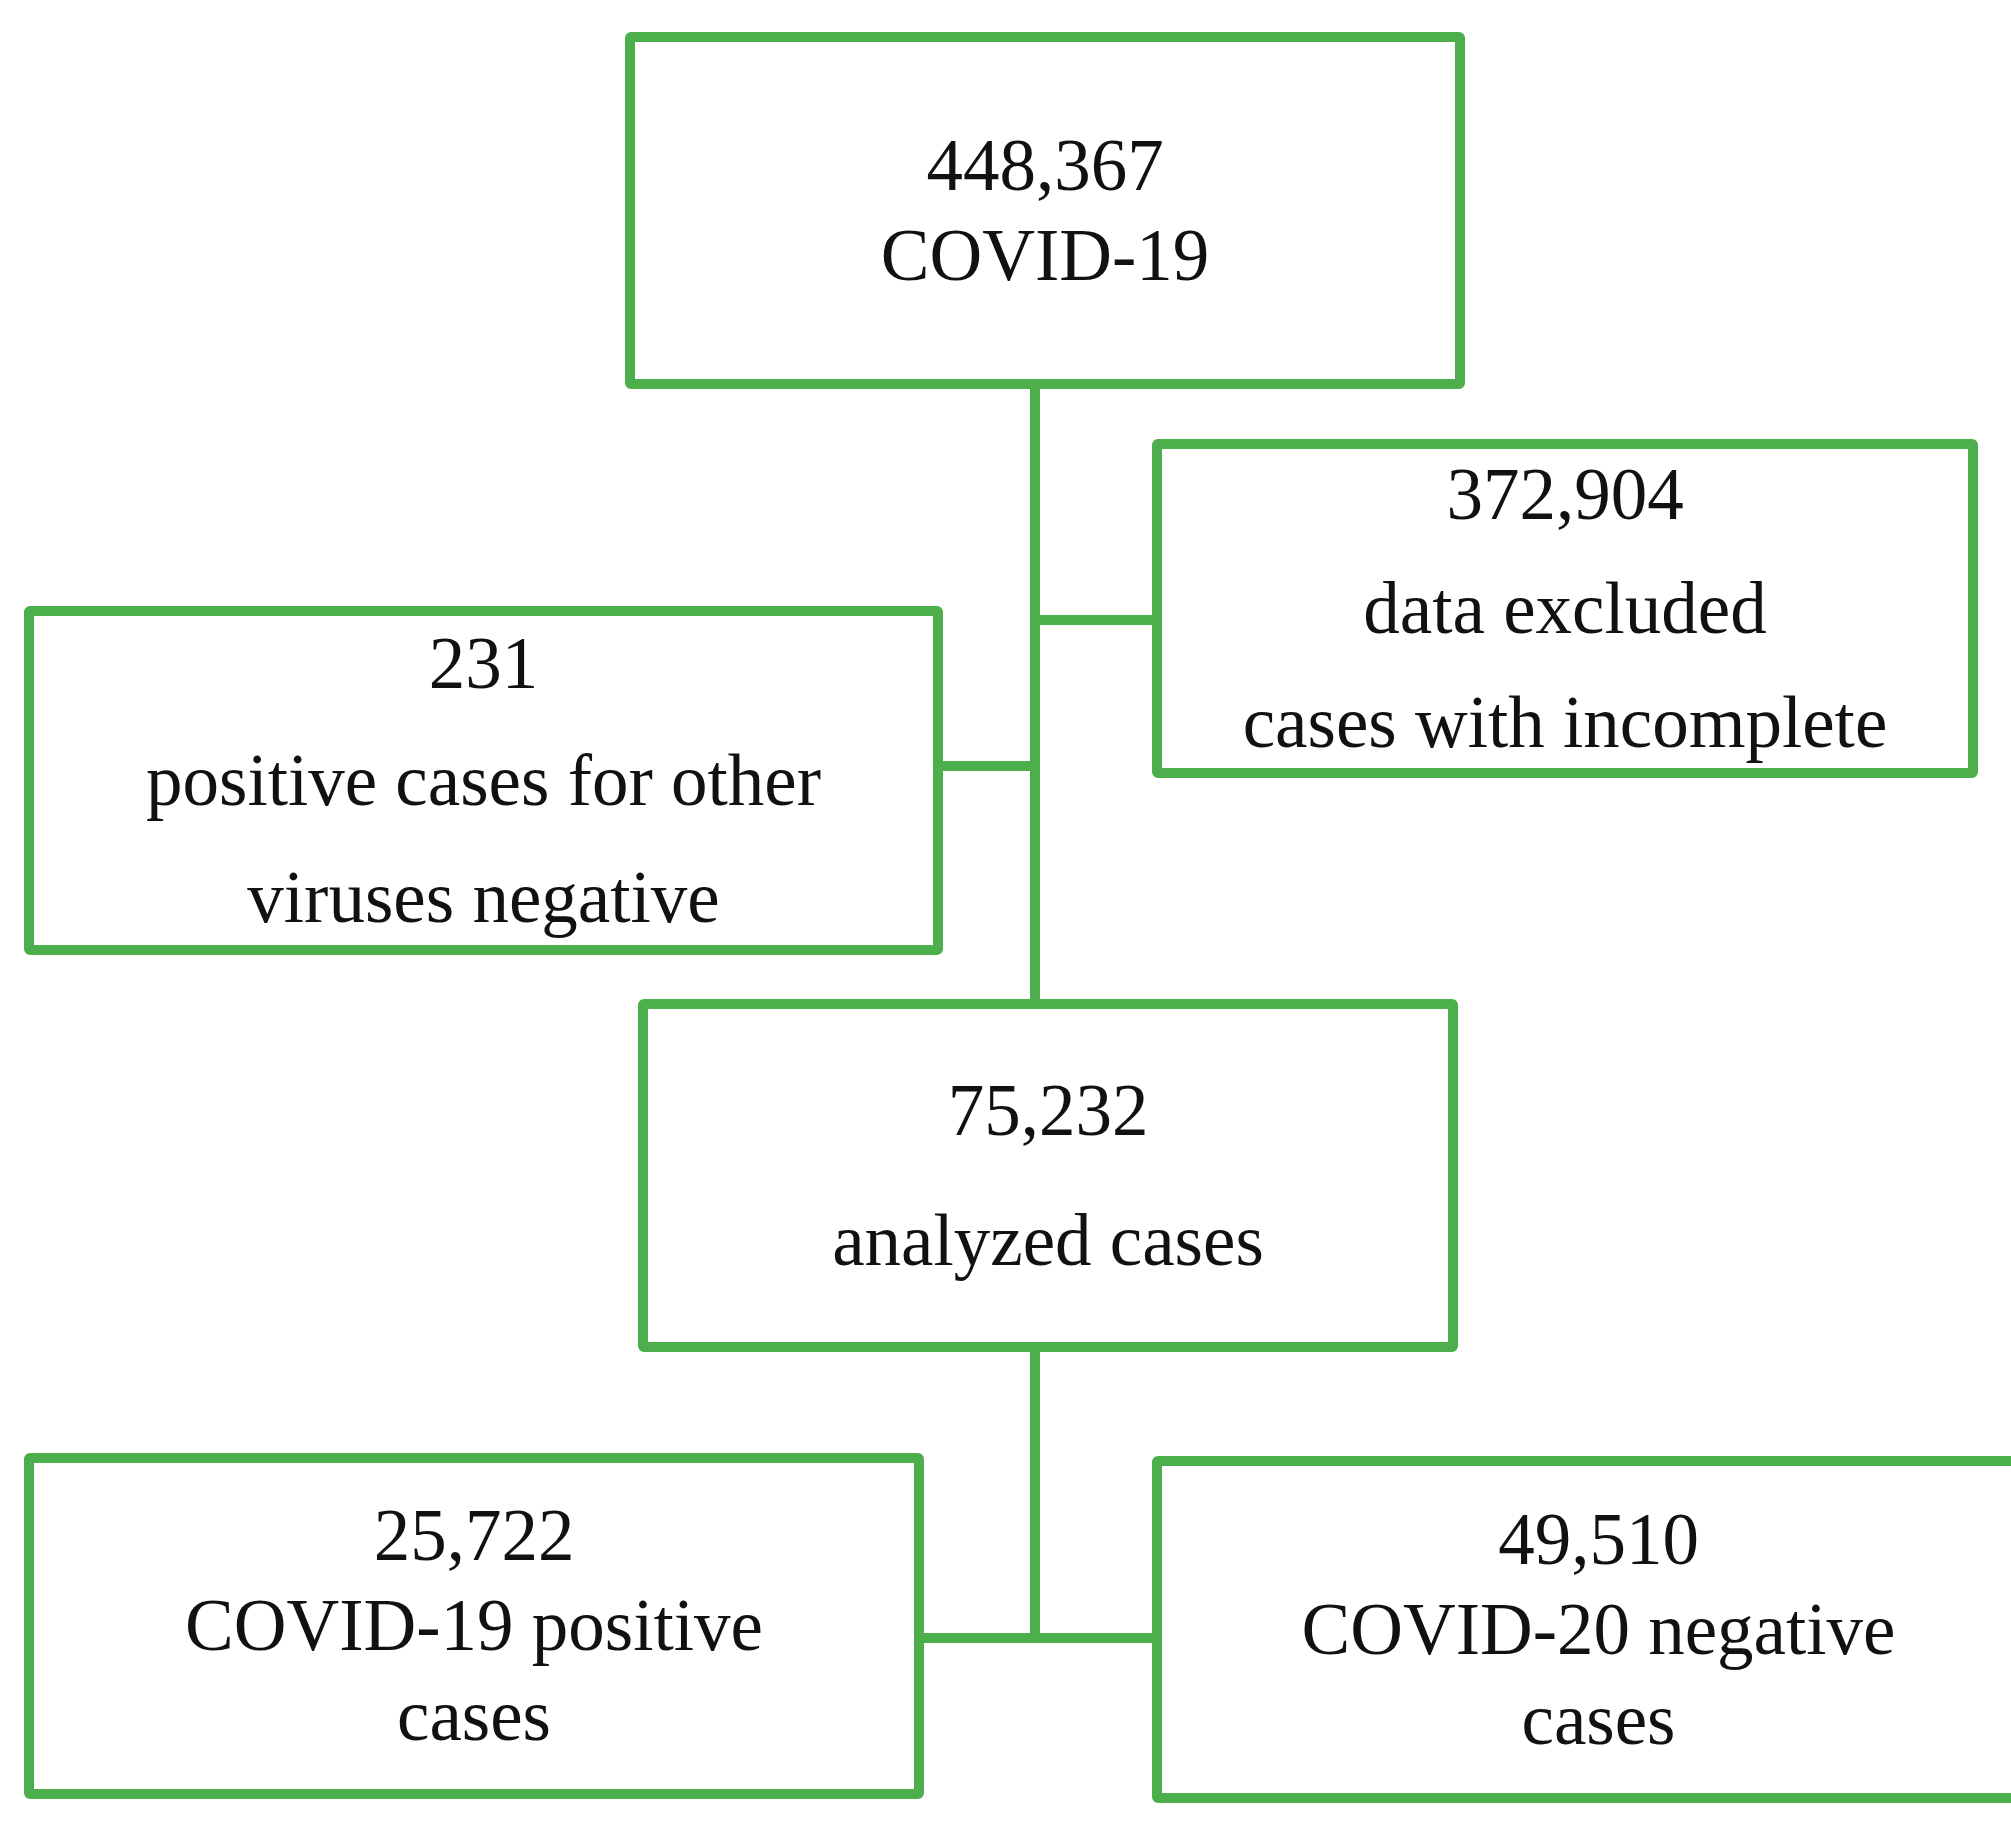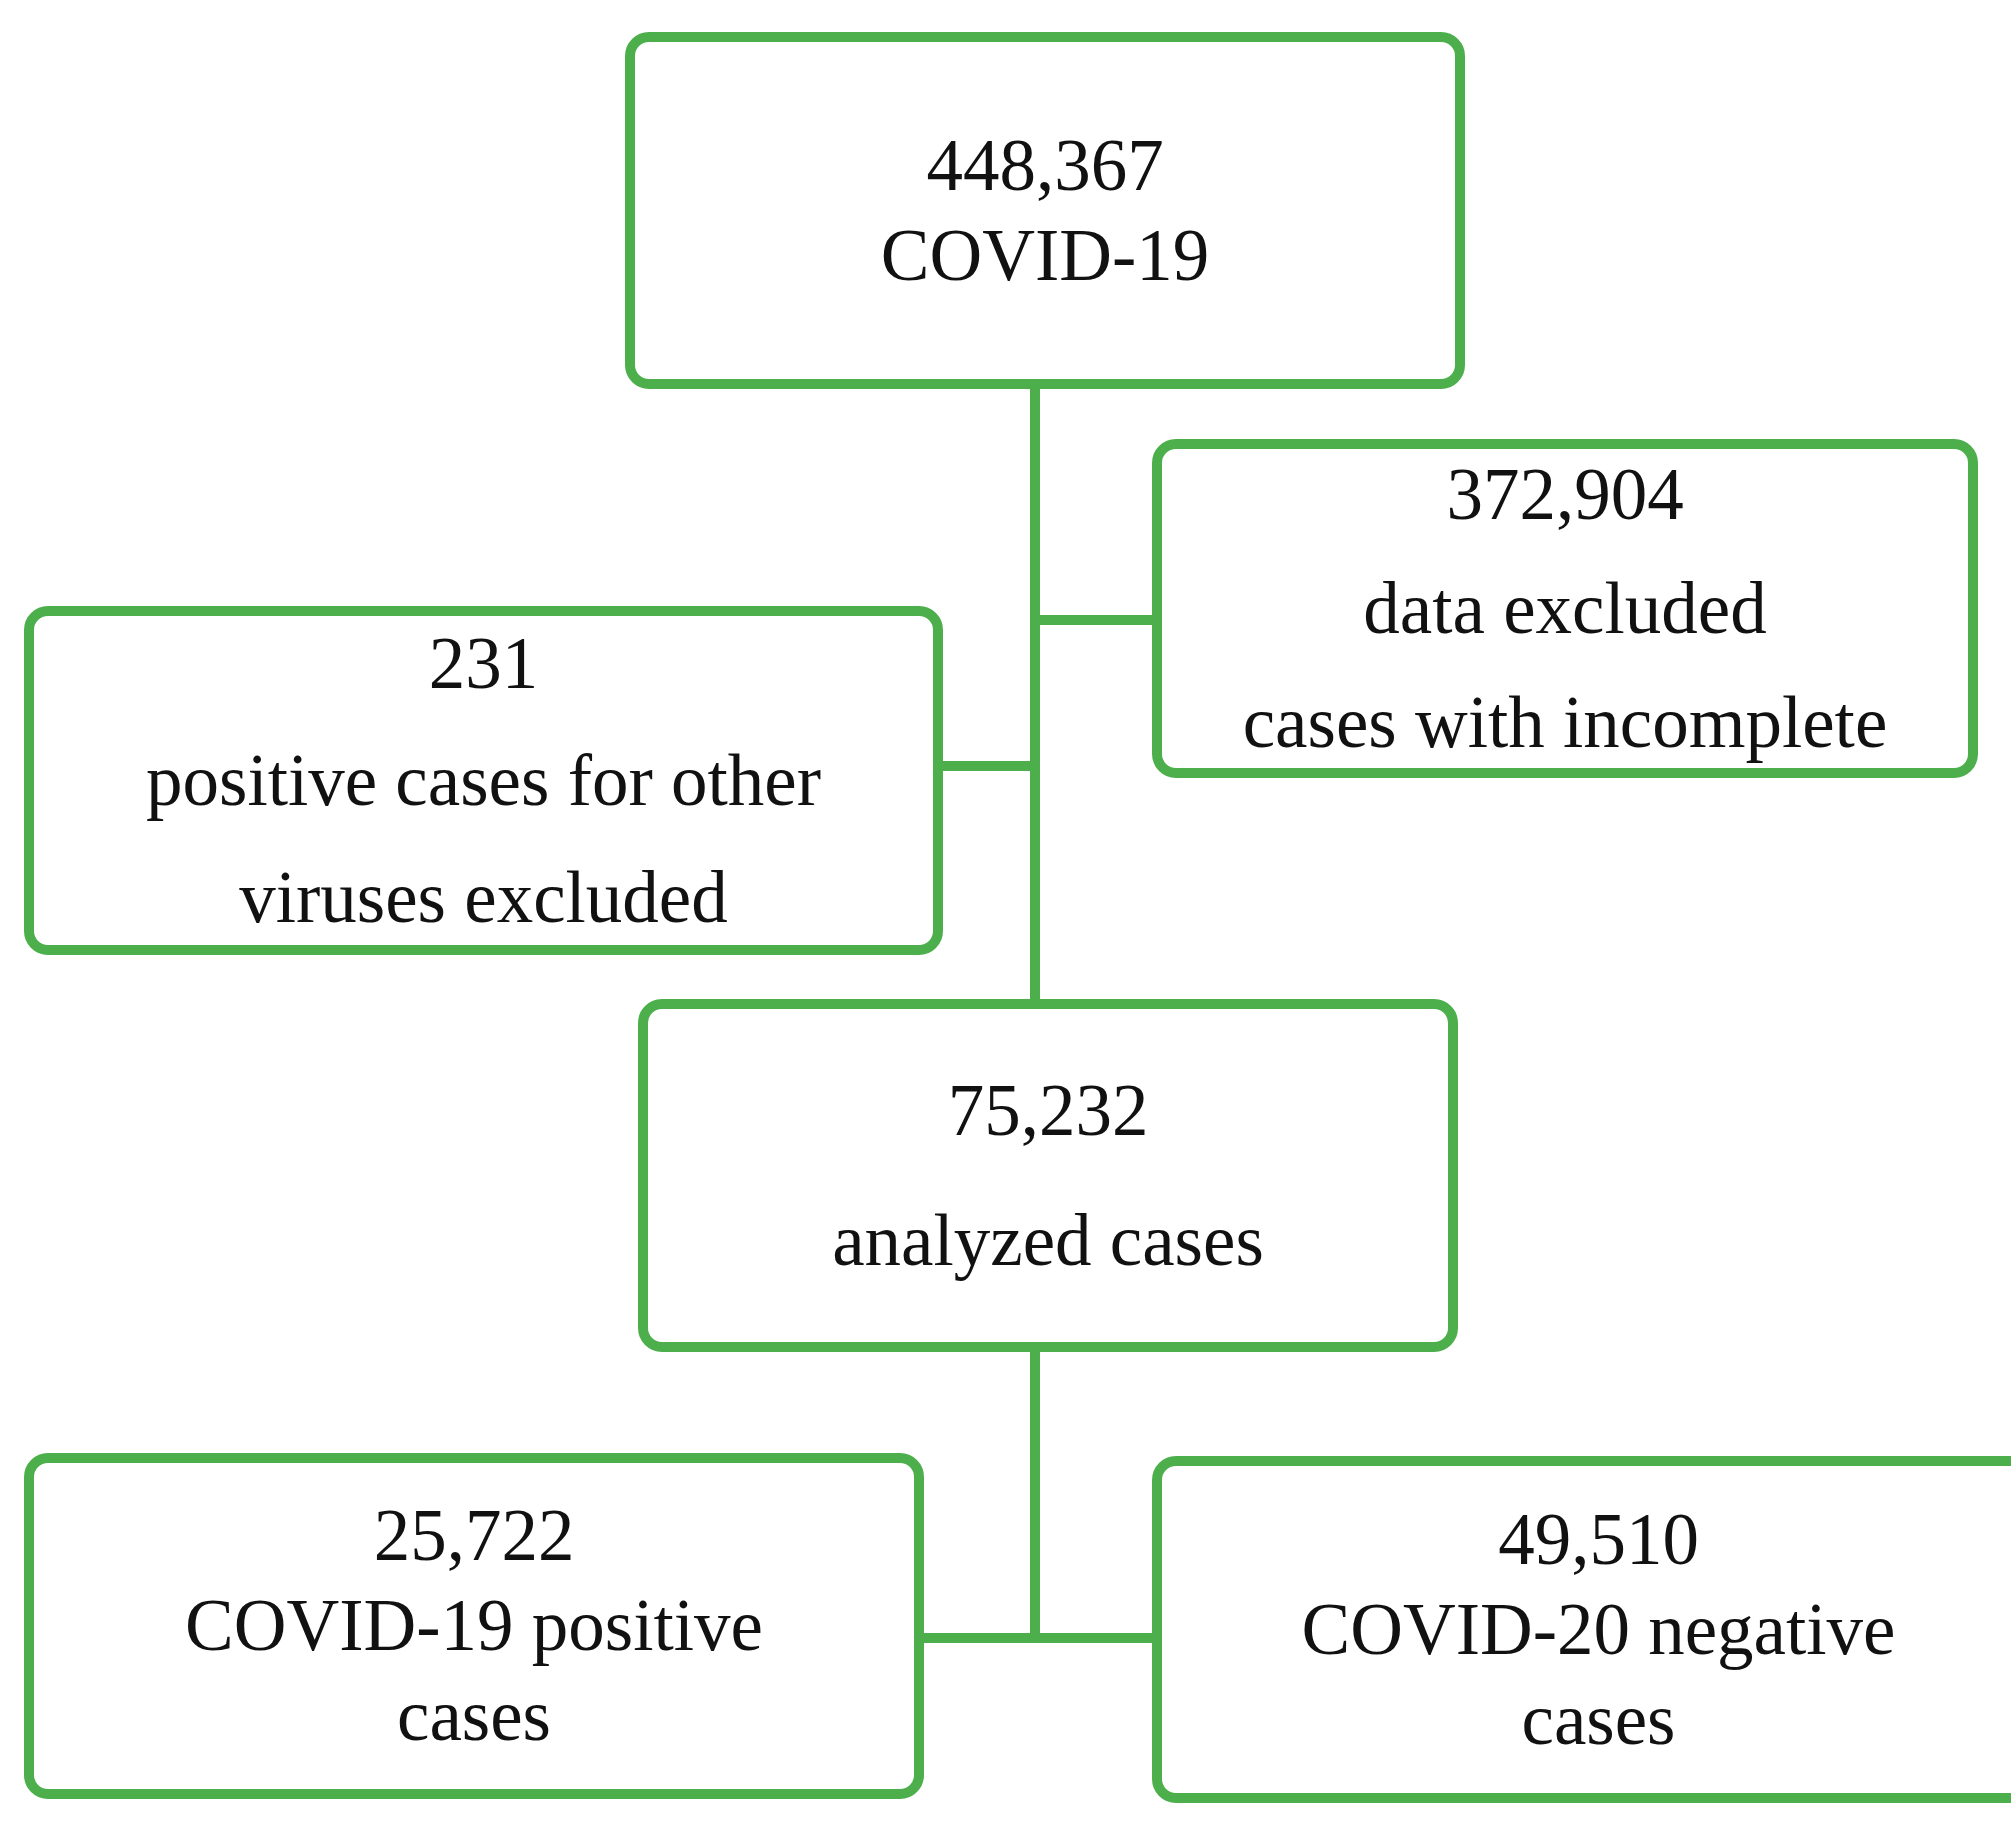--- a/index.html
+++ b/index.html
@@ -28,21 +28,21 @@
   #c-h-right    { left: 1035px; top: 615px;  width: 128px; height: 10.4px;  }
   #c-h-left     { left: 934px; top: 761px;  width: 101px; height: 10.4px;  }
   #c-v-bottom   { left: 1030px; top: 1341px; width: 10.4px;  height: 302px; }
   #c-h-bottom   { left: 914px; top: 1633px; width: 247px; height: 10.4px;  }
 
   
   .box {
     position: absolute;
     background: var(--bg);
     border: 10.4px solid var(--accent);
-    border-radius: 24px;
+    border-radius: 6px;
     display: flex;
     flex-direction: column;
     align-items: center;
     justify-content: center;
     text-align: center;
     font-size: 73px;
     line-height: 90px;
     padding: 0 16px;
   }
   #box-tested     { left: 625px;  top: 32px;   width: 840px; height: 357px; }
@@ -72,21 +72,21 @@
 
   <div class="box" id="box-incomplete">
     <div class="line">372,904</div>
     <div class="line">data excluded</div>
     <div class="line">cases with incomplete</div>
   </div>
 
   <div class="box" id="box-other">
     <div class="line">231</div>
     <div class="line">positive cases for other</div>
-    <div class="line">viruses excluded</div>
+    <div class="line">viruses negative</div>
   </div>
 
   <div class="box" id="box-analyzed">
     <div class="line">75,232</div>
     <div class="line">analyzed cases</div>
   </div>
 
   <div class="box" id="box-positive">
     <div class="line">25,722</div>
     <div class="line">COVID-19 positive</div>

